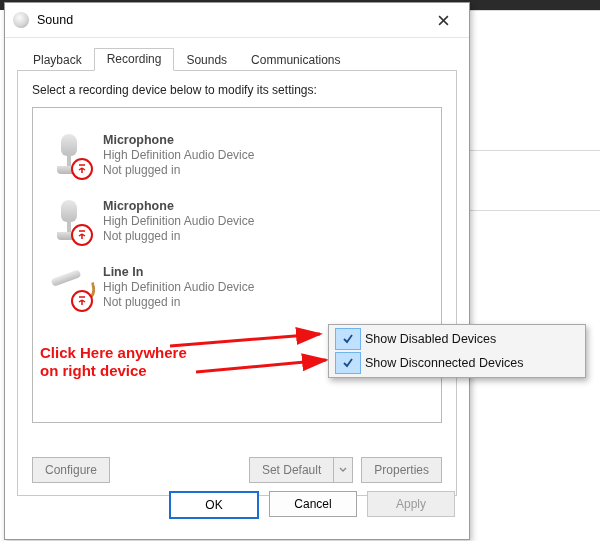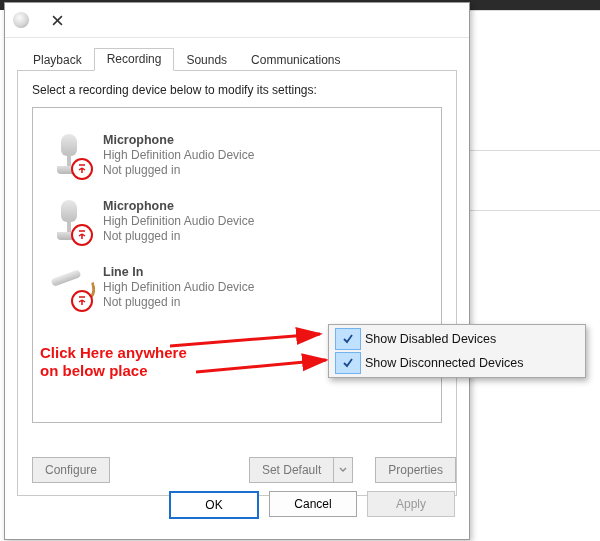--- a/index.html
+++ b/index.html
@@ -31,21 +31,21 @@
   .linein-jack{position:absolute;left:6px;top:10px;width:30px;height:8px;border-radius:4px;background:linear-gradient(180deg,#ececec,#bcbcbc);transform:rotate(-20deg)}
   .linein-cable{position:absolute;left:26px;top:20px;width:22px;height:16px;border:3px solid #c68a3f;border-top:none;border-left:none;border-radius:0 0 14px 0;transform:rotate(-10deg)}
   .badge{position:absolute;right:2px;bottom:2px;width:18px;height:18px;border-radius:50%;background:#fff;border:2px solid #d11;display:flex;align-items:center;justify-content:center}
   .badge svg{width:10px;height:10px}
   .dev-text .dev-name{color:#4a4a4a;font-size:12.5px;font-weight:600;line-height:16px}
   .dev-text .dev-line{color:#7a7a7a;font-size:12px;line-height:15px}
   
   .anno{position:absolute;pointer-events:none}
   .anno-text{position:absolute;left:40px;top:344px;color:#e11;font-size:15px;font-weight:600;line-height:18px}
   
-  .cfgrow{position:absolute;left:14px;right:0;bottom:12px;display:flex;gap:22px;align-items:center}
+  .cfgrow{position:absolute;left:14px;right:14px;bottom:12px;display:flex;gap:8px;align-items:center}
   .btn{height:24px;border:1px solid #b8b8b8;background:#eee;color:#777;font-size:12px;padding:0 12px;display:inline-flex;align-items:center;justify-content:center;cursor:default}
   .split{display:flex}
   .split .main{border-right:none}
   .split .drop{width:18px;border:1px solid #b8b8b8;background:#eee;display:flex;align-items:center;justify-content:center;color:#777}
   
   .dlg-actions{position:absolute;right:14px;bottom:20px;display:flex;gap:10px}
   .dbtn{width:86px;height:24px;border:1px solid #a5a5a5;background:#fdfdfd;font-size:12px;display:flex;align-items:center;justify-content:center;cursor:pointer}
   .dbtn.primary{border:2px solid #1a6fcf;background:#fff}
   .dbtn.disabled{color:#9a9a9a;background:#eee;border-color:#c6c6c6;cursor:default}
   
@@ -61,20 +61,21 @@
 
 <div class="stage">
   <div class="topbar"></div>
   <div class="rline" style="top:10px"></div>
   <div class="rline" style="top:150px"></div>
   <div class="rline" style="top:210px"></div>
 
   <div class="dialog">
     <div class="titlebar">
       <div class="title-icon"></div>
+      <div class="title-text">Sound</div>
       <div class="close-btn">
         <svg viewBox="0 0 10 10">
             <path d="M1 1 L9 9 M9 1 L1 9" stroke="#333" stroke-width="1.4" fill="none"></path>
           </svg>
       </div>
     </div>
 
     <div class="client">
       <div class="tabrow">
         <div class="tab">Playback</div>
@@ -171,21 +172,21 @@
           <path d="M0 0 L9 3 L0 6 z" fill="#e11"></path>
         </marker>
       </defs>
     <line x1="0" y1="30" x2="150" y2="18" stroke="#e11" stroke-width="3" marker-end="url(#ah)"></line>
   </svg>
   <svg class="anno" style="left:196px;top:346px" width="150" height="40">
     <line x1="0" y1="26" x2="130" y2="14" stroke="#e11" stroke-width="3" marker-end="url(#ah)"></line>
   </svg>
   <div class="anno-text">
     <span>Click Here anywhere</span><br>
-    <span>on below place</span>
+    <span>on right device</span>
   </div>
 
   <div class="ctxmenu">
     <div class="mitem">
       <div class="mcheck on">
         <svg viewBox="0 0 12 12">
             <path d="M2 6 L5 9 L10 2" stroke="#1a4e8a" stroke-width="1.8" fill="none"></path>
           </svg>
       </div>
       <div class="mlabel">Show Disabled Devices</div>

